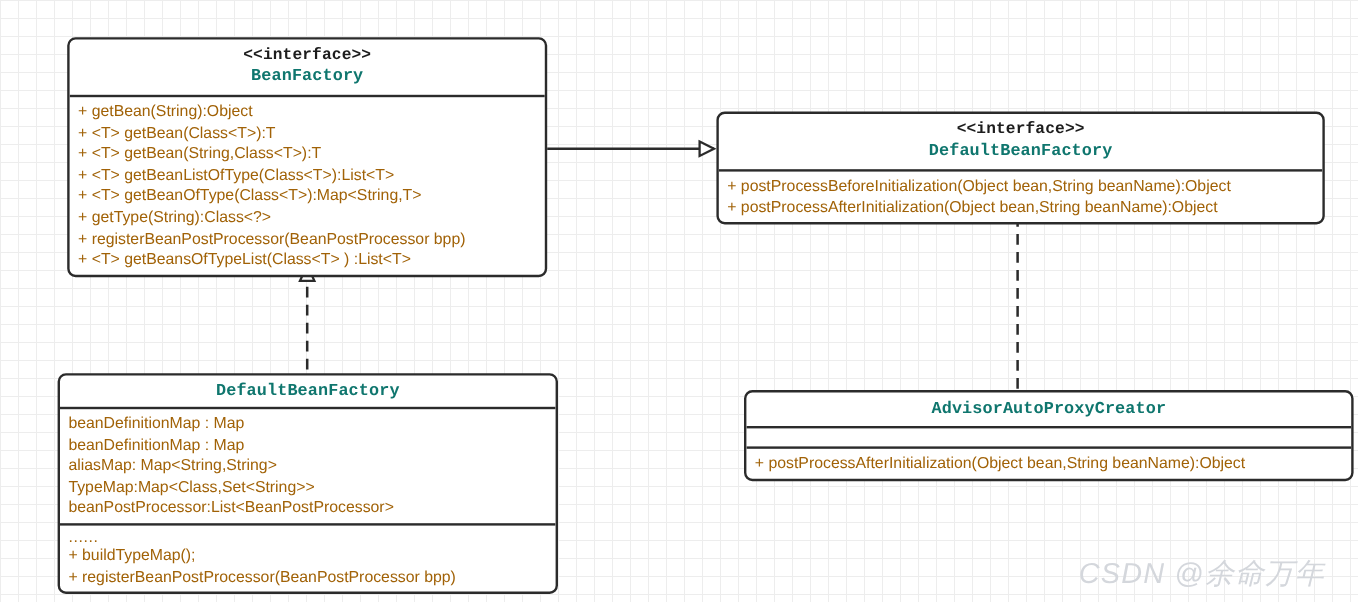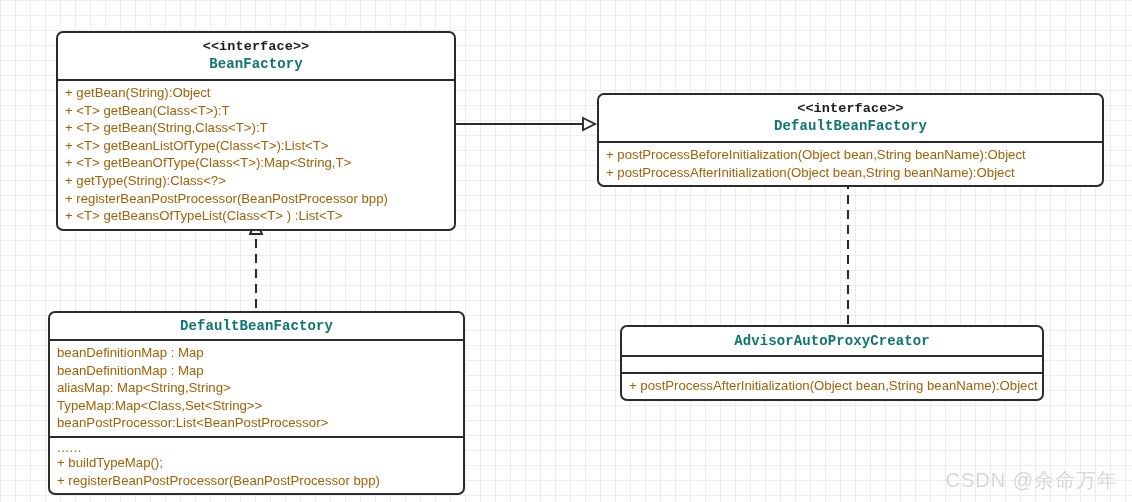--- a/index.html
+++ b/index.html
@@ -76,27 +76,28 @@
   .conn-layer {
     position: absolute;
     left: 0; top: 0;
     width: 1132px;
     height: 502px;
     pointer-events: none;
   }
 
   .watermark {
     position: absolute;
-    right: 14px;
+    right: 28px;
     bottom: 8px;
-    font-size: 20px;
+    font-size: 24px;
     color: #d4d7dc;
     letter-spacing: 1px;
     white-space: nowrap;
     font-family: "Liberation Sans", sans-serif;
+    font-style: italic;
   }
 </style>
 </head>
 <body>
 
 <div id="canvas">
 
   <svg class="conn-layer" width="1132" height="502" viewBox="0 0 1132 502">
     <defs>
       <marker id="hollowTri" markerWidth="13" markerHeight="13" refX="11.5" refY="6" orient="auto" markerUnits="userSpaceOnUse">
@@ -159,21 +160,21 @@
       <div class="member">TypeMap:Map&lt;Class,Set&lt;String&gt;&gt;</div>
       <div class="member">beanPostProcessor:List&lt;BeanPostProcessor&gt;</div>
     </div>
     <div class="compartment">
       <div class="member dots">......</div>
       <div class="member">+ buildTypeMap();</div>
       <div class="member">+ registerBeanPostProcessor(BeanPostProcessor bpp)</div>
     </div>
   </div>
 
-  <div class="uml-box" style="left:620px; top:325px; width:424px;">
+  <div class="uml-box" style="left:620px; top:325px; width:508px;">
     <div class="compartment hdr" style="padding-top:5px; padding-bottom:5px;">
       <div class="cls-name">AdvisorAutoProxyCreator</div>
     </div>
     <div class="compartment empty-compartment"></div>
     <div class="compartment">
       <div class="member">+ postProcessAfterInitialization(Object bean,String beanName):Object</div>
     </div>
   </div>
 
   <div class="watermark">CSDN @余命万年</div>

